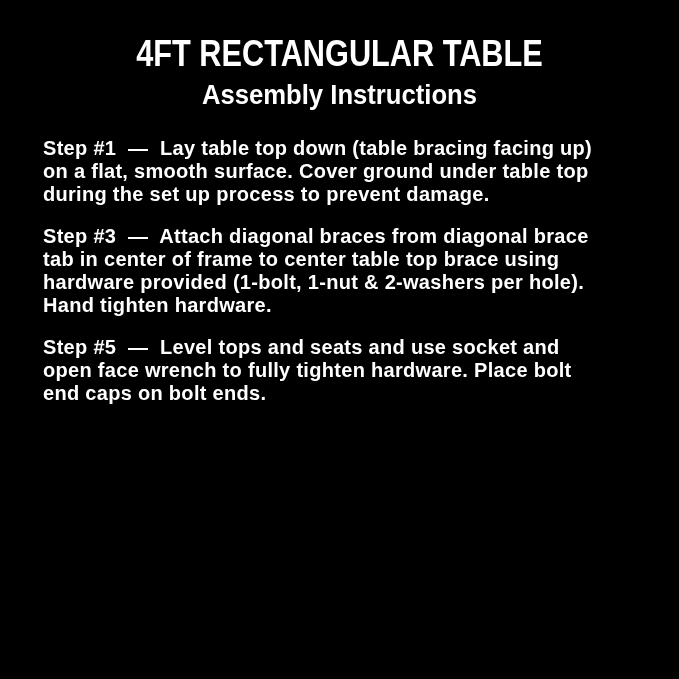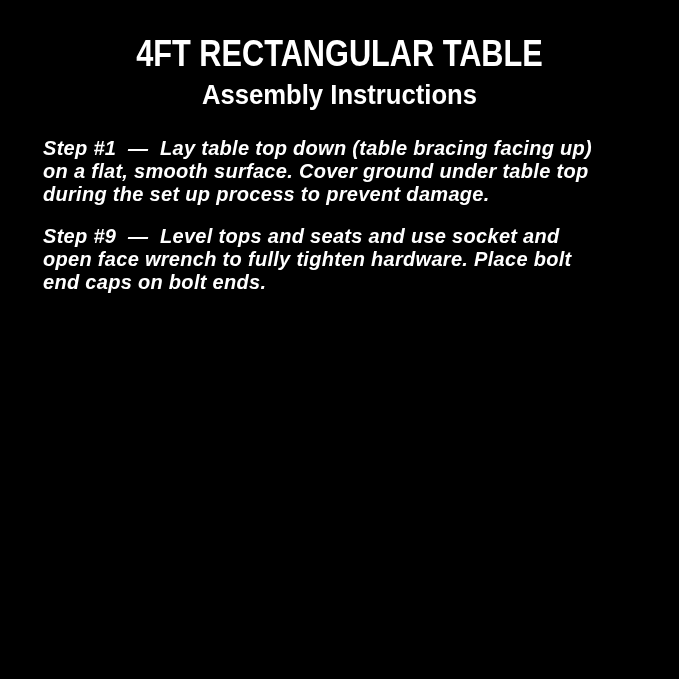--- a/index.html
+++ b/index.html
@@ -34,38 +34,41 @@
     text-align: center;
     font-size: 27px;
     line-height: 1.1;
     transform: scaleX(0.95);
     transform-origin: 50% 50%;
     white-space: nowrap;
   }
   .steps {
     margin: 26px 0 0 43px;
     width: 600px;
-    font-style: italic;
   }
   .step {
     margin: 0 0 18px 0;
     font-size: 20px;
     line-height: 23.3px;
     letter-spacing: 0.3px;
     white-space: pre;
   }
 </style>
 </head>
 <body>
 
 <div class="poster">
   <h1 class="title">4FT RECTANGULAR TABLE</h1>
   <h2 class="subtitle">Assembly Instructions</h2>
 
   <div class="steps">
     <p class="step">Step #1  —  Lay table top down (table bracing facing up)
 on a flat, smooth surface. Cover ground under table top
 during the set up process to prevent damage.</p>
-    <p class="step">Step #9  —  Level tops and seats and use socket and
+    <p class="step">Step #3  —  Attach diagonal braces from diagonal brace
+tab in center of frame to center table top brace using
+hardware provided (1-bolt, 1-nut &amp; 2-washers per hole).
+Hand tighten hardware.</p>
+    <p class="step">Step #5  —  Level tops and seats and use socket and
 open face wrench to fully tighten hardware. Place bolt
 end caps on bolt ends.</p>
   </div>
 </div>
 
 </body></html>

